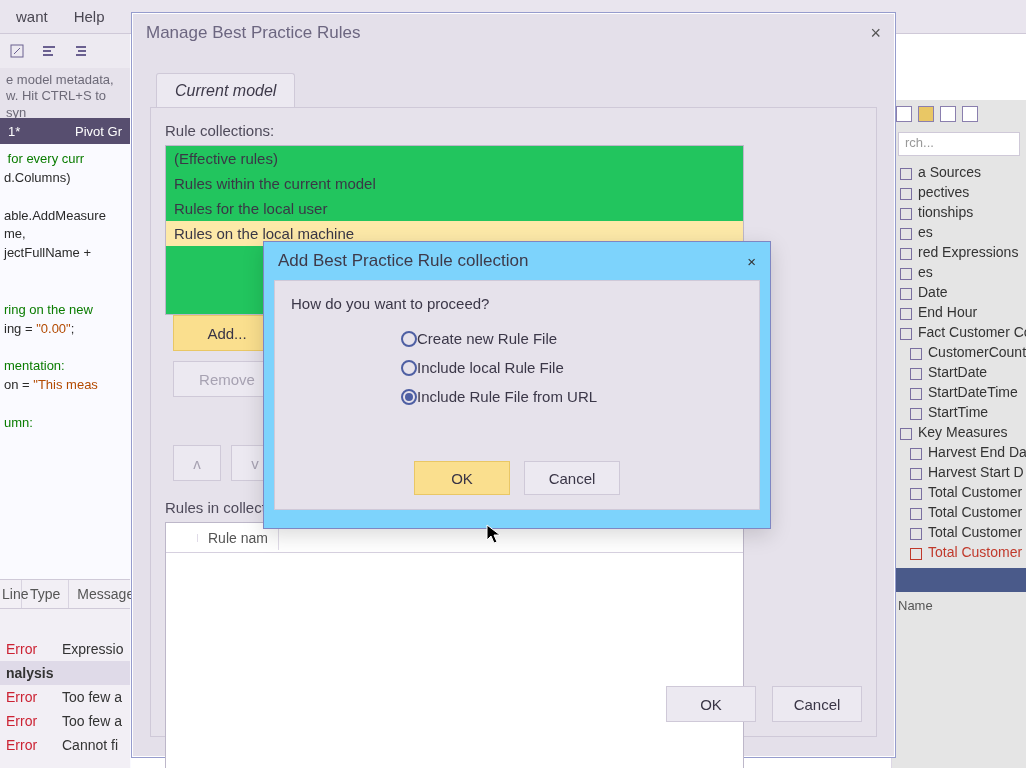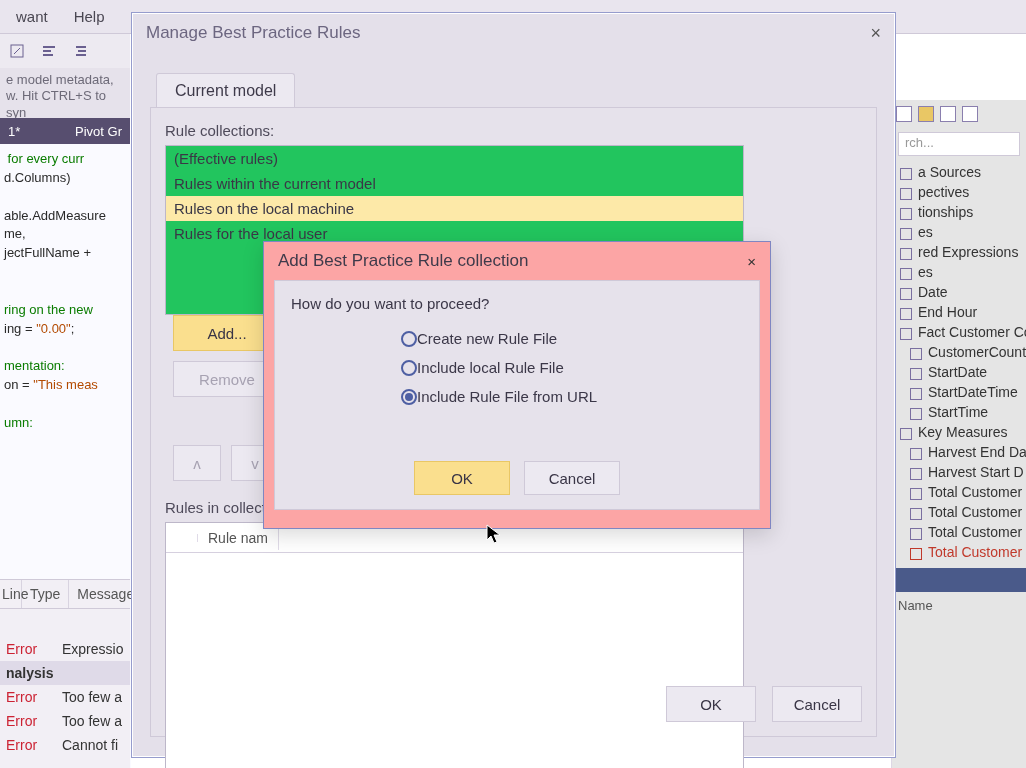--- a/index.html
+++ b/index.html
@@ -37,21 +37,21 @@
   .tree .node .ic { width:12px; height:12px; border:1px solid #7a6fa0; display:inline-block; flex-shrink:0; }
   .tree .node.red { color:#c0392b; }
   .divider-blue { height:24px; background:#4a5a8a; margin-top:4px; }
   .props-head { padding:6px 6px; color:#555; font-size:13px; }
 
   
   .dlg1 { position:absolute; left:131px; top:12px; width:765px; height:746px; background:#e4e0ea; border:1px solid #969ccd; box-shadow:0 0 0 1px #fff inset; }
   .dlg1-title { height:40px; display:flex; align-items:center; padding:0 14px; color:#6c6680; font-size:17px; }
   .dlg1-title .x { margin-left:auto; font-size:18px; color:#555; cursor:pointer; }
   .dlg1-body { position:absolute; left:18px; top:60px; right:18px; bottom:18px; }
-  .main-tab { display:inline-block; background:#ece9f1; border:1px solid #cfc9d8; border-bottom:none; padding:8px 18px; font-size:16px; color:#3e3a4a; border-radius:3px 3px 0 0; margin-left:6px; }
+  .main-tab { display:inline-block; background:#ece9f1; border:1px solid #cfc9d8; border-bottom:none; padding:8px 18px; font-size:16px; color:#3e3a4a; border-radius:3px 3px 0 0; margin-left:6px;font-style:italic; }
   .inner-panel { border:1px solid #cfc9d8; background:#e6e2eb; height:calc(100% - 36px); padding:14px 14px 16px 14px; position:relative; margin-top:-1px; }
   .label { color:#4e4a5a; font-size:15px; margin-bottom:6px; }
   .listbox { background:#22c55e; border:1px solid #bdb7c9; height:170px; width:calc(100% - 118px); display:inline-block; vertical-align:top; overflow:hidden; }
   .listbox .item { padding:4px 8px; font-size:15px; color:#3a3746; }
   .listbox .item.sel { background:#fde9a8; }
   .btn-col { display:inline-flex; flex-direction:column; gap:10px; width:108px; margin-left:8px; vertical-align:top; }
   .btn { height:36px; border:1px solid #cfc9d8; background:#ece9f1; color:#393546; font-size:15px; display:flex; align-items:center; justify-content:center; cursor:pointer; }
   .btn.primary { background:#fadf8e; border:1px solid #e9c765; }
   .btn.disabled { color:#a7a2b2; }
   .updown { display:flex; gap:10px; }
@@ -60,21 +60,21 @@
   .section2 { margin-top:18px; }
   .grid { background:#fff; border:1px solid #bdb7c9; height:300px; width:calc(100% - 118px); display:inline-block; vertical-align:top; }
   .grid-head { height:30px; border-bottom:1px solid #d6d0df; display:flex; align-items:center; }
   .grid-head .cell { padding:4px 10px; border-right:1px solid #e0dbe8; color:#555; font-size:14px; }
   .grid-head .cell.first { width:32px; }
 
   .dlg1-footer { position:absolute; right:14px; bottom:14px; display:flex; gap:16px; }
   .dlg1-footer .btn { width:90px; }
 
   
-  .dlg2 { position:absolute; left:263px; top:241px; width:508px; height:288px; background:#fca5a5; border:1px solid #7f86c2; box-shadow:0 6px 20px rgba(0,0,0,.15); z-index:20; }
+  .dlg2 { position:absolute; left:263px; top:241px; width:508px; height:288px; background:#7dd3fc; border:1px solid #7f86c2; box-shadow:0 6px 20px rgba(0,0,0,.15); z-index:20; }
   .dlg2-title { height:38px; display:flex; align-items:center; padding:0 14px; color:#3e3a4a; font-size:17px; }
   .dlg2-title .x { margin-left:auto; font-size:15px; color:#333; cursor:pointer; }
   .dlg2-body { margin:0 10px 12px 10px; border:1px solid #cfc9d8; background:#e6e2eb; height:230px; padding:14px 16px; position:relative; }
   .q { font-size:15px; color:#3b3748; margin-bottom:18px; }
   .radios { margin-left:110px; }
   .radio-row { display:flex; align-items:center; gap:0; margin:12px 0; font-size:15px; color:#3b3748; }
   .radio { width:16px; height:16px; border:2px solid #4e5fa3; border-radius:50%; display:inline-flex; align-items:center; justify-content:center; }
   .radio.checked::after { content:""; width:8px; height:8px; background:#4e5fa3; border-radius:50%; display:block; }
   .dlg2-foot { position:absolute; left:0; right:0; bottom:14px; display:flex; justify-content:center; gap:14px; }
   .dlg2-foot .btn { width:96px; height:34px; }
@@ -261,22 +261,22 @@
     <span class="x">×</span>
   </div>
   <div class="dlg1-body">
     <div class="main-tab">Current model</div>
     <div class="inner-panel">
       <div class="label">Rule collections:</div>
       <div>
         <div class="listbox">
           <div class="item">(Effective rules)</div>
           <div class="item">Rules within the current model</div>
+          <div class="item">Rules for the local user</div>
           <div class="item sel">Rules on the local machine</div>
-          <div class="item">Rules for the local user</div>
         </div>
         <div class="btn-col">
           <div class="btn primary">Add...</div>
           <div class="btn disabled">Remove</div>
           <div style="height:28px"></div>
           <div class="updown">
             <div class="btn disabled">ʌ</div>
             <div class="btn disabled">v</div>
           </div>
         </div>

